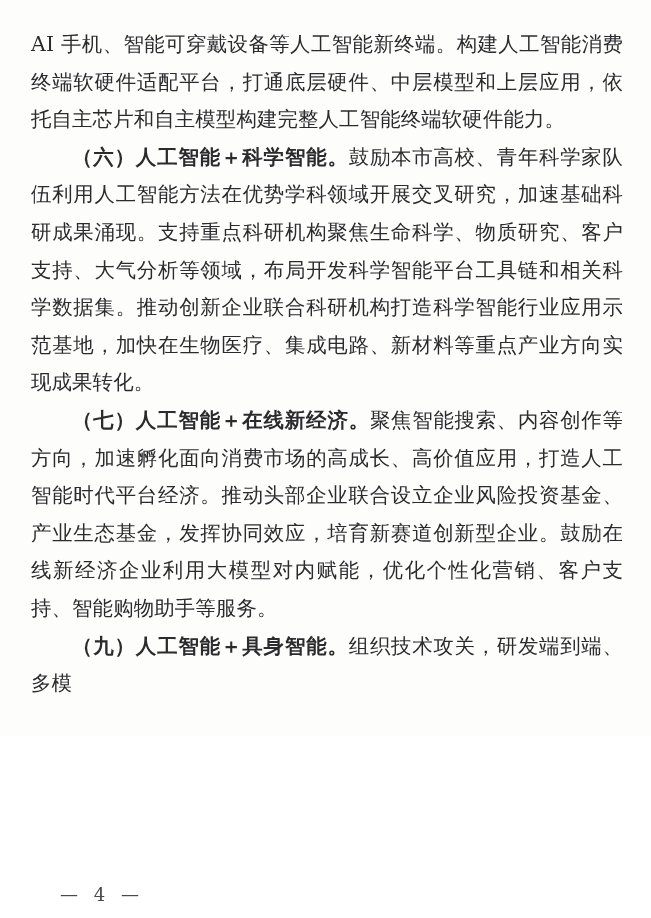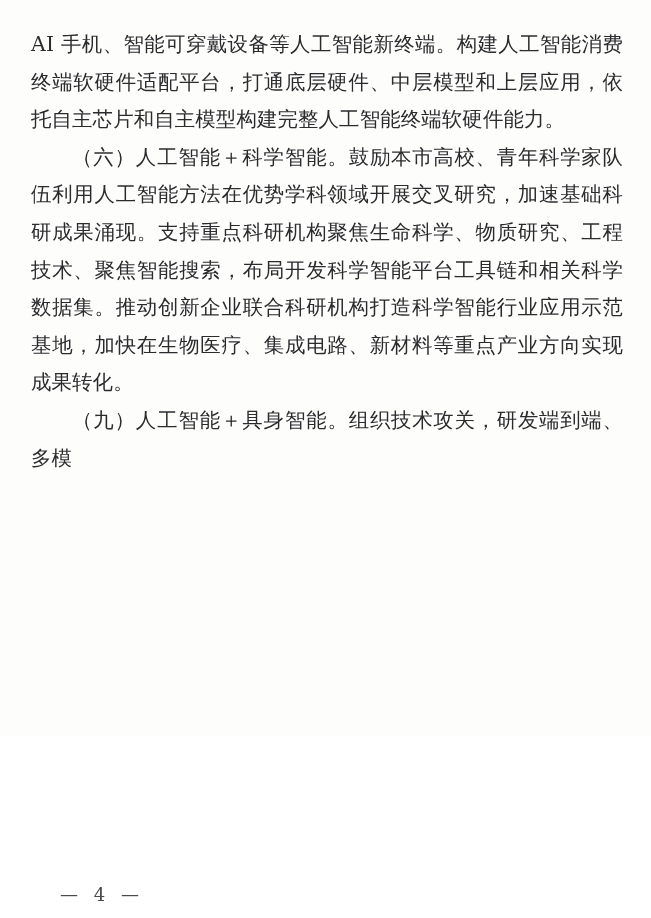--- a/index.html
+++ b/index.html
@@ -34,21 +34,21 @@
     text-align: justify;
     text-align-last: left;
     text-justify: inter-character;
     letter-spacing: 0.15px;
     word-break: break-all;
   }
   .para.indent {
     text-indent: 41px;
   }
   .para .head {
-    font-weight: 400;
+    font-weight: 700;
     letter-spacing: 0.3px;
   }
   .footer {
     position: absolute;
     left: 0;
     top: 884px;
     width: 651px;
     text-align: left;
     padding-left: 60px;
     box-sizing: border-box;
@@ -62,22 +62,23 @@
 </style>
 </head>
 <body>
 
 <div class="page">
 
   <div class="content">
 
     <p class="para"><span class="head"></span><span>AI 手机、智能可穿戴设备等人工智能新终端。构建人工智能消费终端软硬件适配平台，打通底层硬件、中层模型和上层应用，依托自主芯片和自主模型构建完整人工智能终端软硬件能力。</span></p>
 
-    <p class="para indent"><span class="head">（六）人工智能＋科学智能。</span><span>鼓励本市高校、青年科学家队伍利用人工智能方法在优势学科领域开展交叉研究，加速基础科研成果涌现。支持重点科研机构聚焦生命科学、物质研究、工程技术、聚焦智能搜索，布局开发科学智能平台工具链和相关科学数据集。推动创新企业联合科研机构打造科学智能行业应用示范基地，加快在生物医疗、集成电路、新材料等重点产业方向实现成果转化。</span></p>
+    <p class="para indent"><span class="head">（六）人工智能＋科学智能。</span><span>鼓励本市高校、青年科学家队伍利用人工智能方法在优势学科领域开展交叉研究，加速基础科研成果涌现。支持重点科研机构聚焦生命科学、物质研究、客户支持、大气分析等领域，布局开发科学智能平台工具链和相关科学数据集。推动创新企业联合科研机构打造科学智能行业应用示范基地，加快在生物医疗、集成电路、新材料等重点产业方向实现成果转化。</span></p>
 
+    <p class="para indent"><span class="head">（七）人工智能＋在线新经济。</span><span>聚焦智能搜索、内容创作等方向，加速孵化面向消费市场的高成长、高价值应用，打造人工智能时代平台经济。推动头部企业联合设立企业风险投资基金、产业生态基金，发挥协同效应，培育新赛道创新型企业。鼓励在线新经济企业利用大模型对内赋能，优化个性化营销、客户支持、智能购物助手等服务。</span></p>
 
 
     <p class="para indent"><span class="head">（九）人工智能＋具身智能。</span><span>组织技术攻关，研发端到端、多模</span></p>
 
   </div>
 
   <div class="footer">
     <span class="pagenum">— 4 —</span>
   </div>
 

